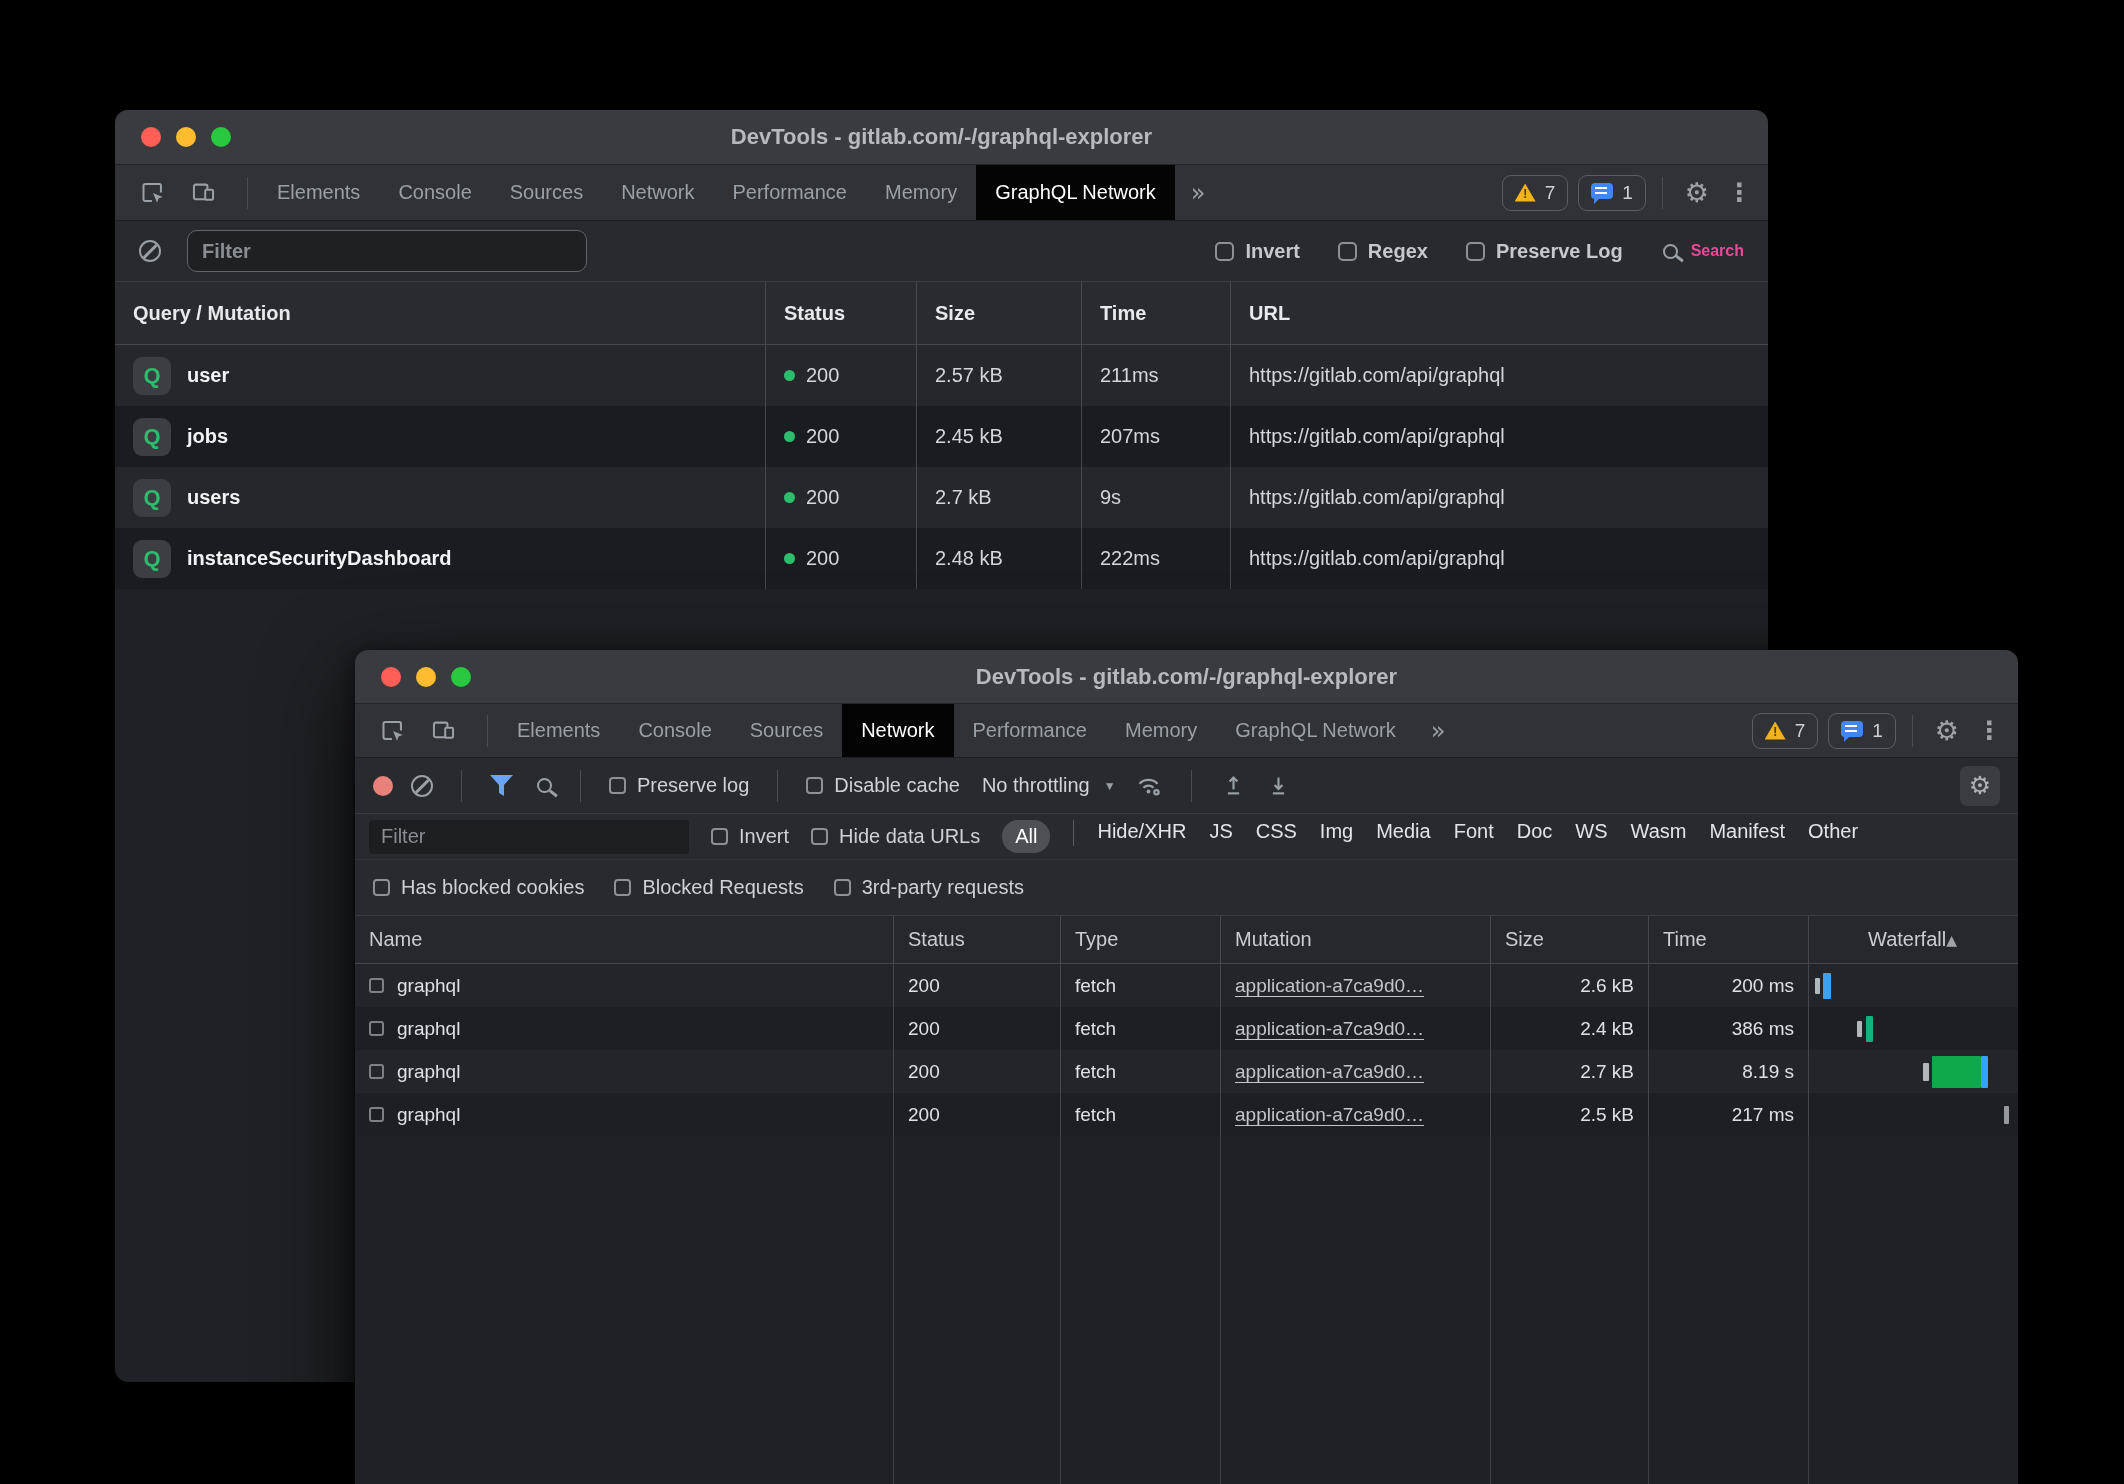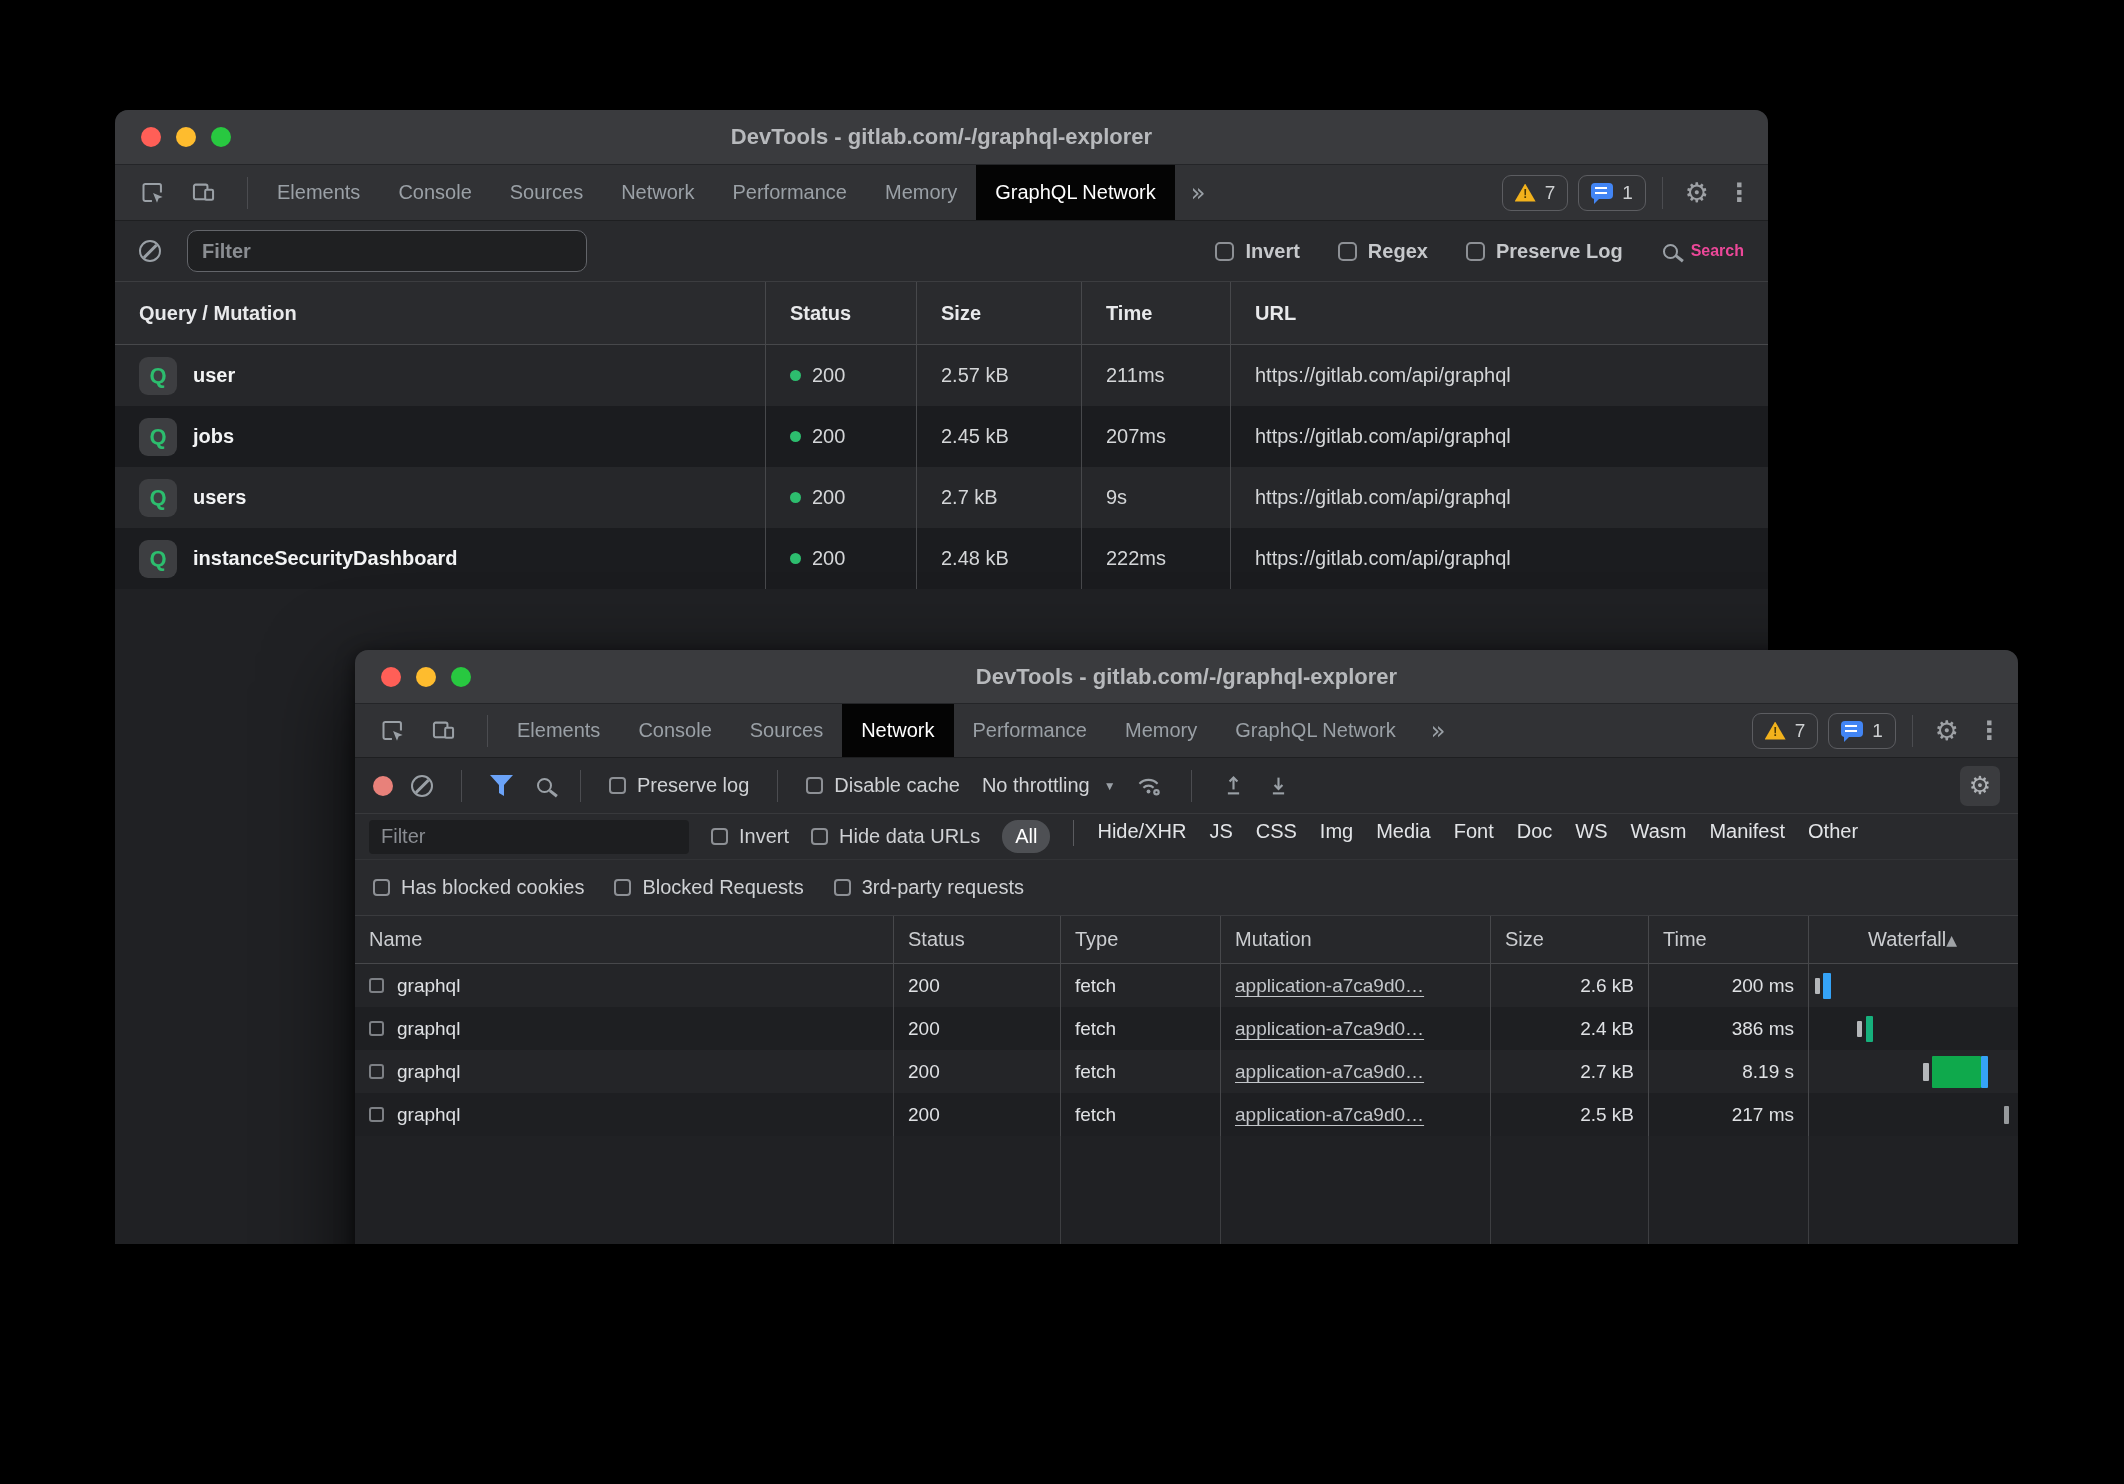--- a/index.html
+++ b/index.html
@@ -1,18 +1,18 @@
 <!DOCTYPE html>
 <html><head>
 <meta charset="utf-8">
 <style>
   * { margin:0; padding:0; box-sizing:border-box; }
   html,body { background:#000; }
   body { width:2124px; height:1484px; overflow:hidden; font-family:"Liberation Sans", sans-serif; }
-  .stage { position:relative; width:2124px; height:1244px; overflow:hidden; background:#000; }
+  .stage { position:relative; width:2124px; height:1484px; overflow:hidden; background:#000; }
 
   .window { position:absolute; border-radius:13px; background:#202124;
             box-shadow:0 30px 90px rgba(0,0,0,.8), 0 4px 18px rgba(0,0,0,.6); overflow:hidden; }
   .w-back  { left:115px; top:110px;  width:1653px; height:1272px; z-index:1; }
   .w-front { left:355px; top:650px;  width:1663px; height:900px;  z-index:2; }
 
   
   .titlebar { position:relative; background:#3a3b3e; display:flex; align-items:center;
               border-bottom:1px solid #242528; }
   .w-back  .titlebar { height:55px; }
@@ -54,21 +54,21 @@
   
   .gq-toolbar { height:61px; background:#292a2d; display:flex; align-items:center; gap:26px;
                 padding:0 24px; border-bottom:1px solid #3c3d40; }
   .gq-filter-input { width:400px; height:42px; border-radius:10px; border:1px solid #63656a; background:#1f2022;
                      color:#e8eaed; font-size:20px; padding:0 14px; font-family:"Liberation Sans", sans-serif; outline:none; }
   .gq-filter-input::placeholder { color:#8a8d92; font-weight:600; }
   .gq-toolbar .cb-label { font-size:20px; font-weight:600; color:#c6c8cb; margin-left:12px; }
   .gq-search { display:flex; align-items:center; gap:13px; margin-left:14px; font-size:16px; font-weight:600; color:#ec4899; }
 
   .gq-table { display:grid; grid-template-columns:650px 151px 165px 149px 1fr; }
-  .gq-cell { display:flex; align-items:center; padding-left:24px; }
+  .gq-cell { display:flex; align-items:center; padding-left:18px; }
   .gq-head { height:63px; background:#2a2b2e; font-size:20px; font-weight:bold; color:#e8e9eb;
              border-bottom:1px solid #47484b; }
   .gq-table .bl { border-left:1px solid #47484b; }
   .gq-row-light { background:#26272a; } .gq-row-dark { background:#1b1c1f; }
   .gq-cell.r { height:61px; }
   .q-badge { width:38px; height:38px; border-radius:9px; background:#3d3e41; display:flex; align-items:center;
              justify-content:center; font-size:22px; font-weight:bold; color:#2dbd6e; margin-right:16px; flex:none; }
   .gq-name { font-size:20px; font-weight:bold; color:#f2f3f4; }
   .status-dot { width:11px; height:11px; border-radius:50%; background:#2dbd6e; margin-right:11px; flex:none; }
   .gq-val { font-size:20px; color:#d4d6d8; }

